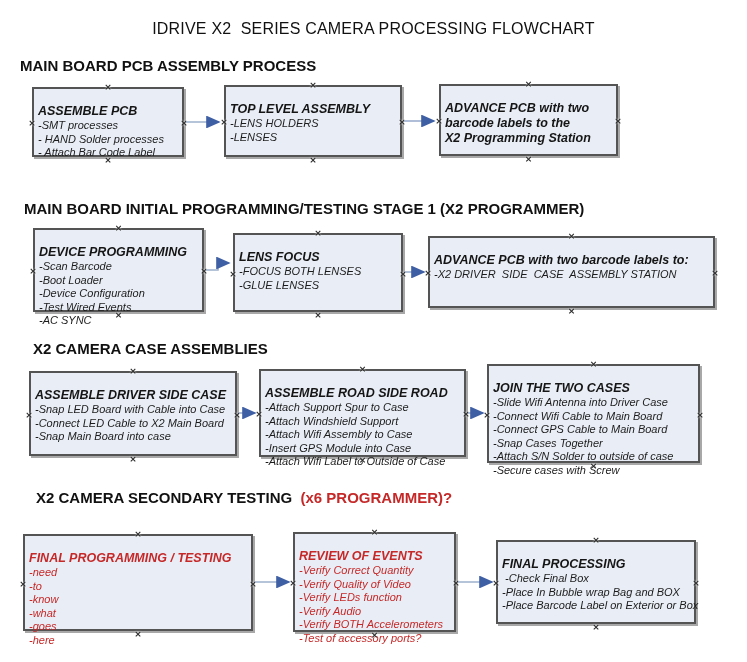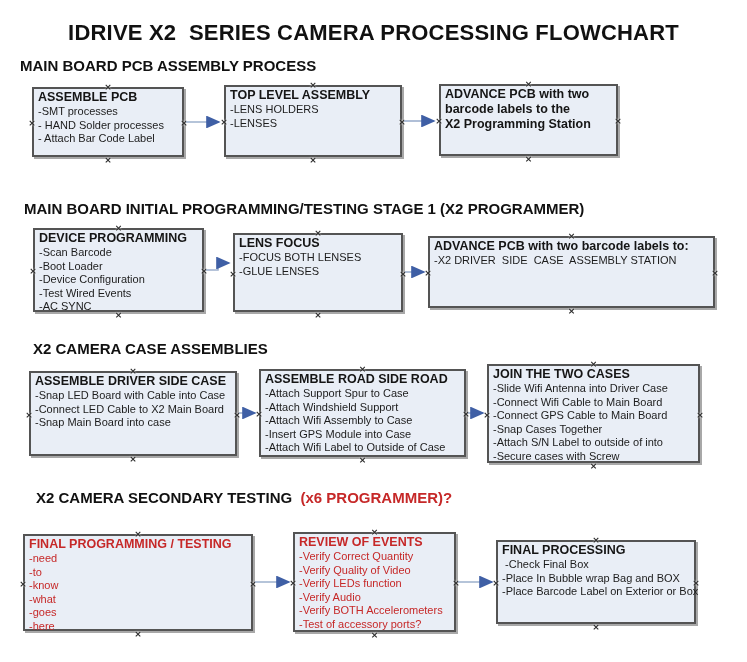--- a/index.html
+++ b/index.html
@@ -5,39 +5,40 @@
   html,body{margin:0;padding:0;background:#ffffff;}
   #canvas{
     position:relative;
     width:747px;height:662px;
     background:#ffffff;
     font-family:"Liberation Sans","DejaVu Sans",sans-serif;
     overflow:hidden;
   }
   .page-title{
     position:absolute;top:20px;left:0;width:747px;
-    text-align:center;font-size:22px;font-weight:700;color:#111;
+    text-align:center;font-size:16px;font-weight:400;color:#111;
     white-space:pre;letter-spacing:0.2px;
   }
   .sec-heading{
     position:absolute;font-size:15px;font-weight:700;color:#111;white-space:pre;
   }
   .sec-heading .red-part{color:#c62828;}
   .pos-h1{left:20px;top:57px;}
   .pos-h2{left:24px;top:200px;}
   .pos-h3{left:33px;top:340px;}
   .pos-h4{left:36px;top:489px;}
 
   .flow-box{
     position:absolute;
     box-sizing:border-box;
     background:#e9eef6;
     border:2px solid #545454;
     box-shadow:2px 2px 0 #a8a8a8;
-    padding:1px 2px 0 4px;
+    padding:15px 2px 0 4px;
+    font-style:italic;
   }
   .box-title{
     font-size:12.5px;font-weight:700;color:#151515;
     line-height:15px;white-space:pre-line;
   }
   .box-item{
     font-size:11px;color:#1c1c1c;line-height:13.5px;white-space:pre;
   }
   .red-box .box-title,.red-box .box-item{color:#c62828;}
 
@@ -172,21 +173,21 @@
   <div class="flow-box pos-s3b3">
     <span class="hd hd-t"></span>
       <span class="hd hd-b"></span>
       <span class="hd hd-l"></span>
       <span class="hd hd-r"></span>
     <div class="box-title">JOIN THE TWO CASES</div>
     <div class="box-item">-Slide Wifi Antenna into Driver Case</div>
     <div class="box-item">-Connect Wifi Cable to Main Board</div>
     <div class="box-item">-Connect GPS Cable to Main Board</div>
     <div class="box-item">-Snap Cases Together</div>
-    <div class="box-item">-Attach S/N Label to outside of into</div>
+    <div class="box-item">-Attach S/N Solder to outside of case</div>
     <div class="box-item">-Secure cases with Screw</div>
   </div>
 
   <div class="flow-box red-box pos-s4b1">
     <span class="hd hd-t"></span>
       <span class="hd hd-b"></span>
       <span class="hd hd-l"></span>
       <span class="hd hd-r"></span>
     <div class="box-title">FINAL PROGRAMMING / TESTING</div>
     <div class="box-item">-need</div>

